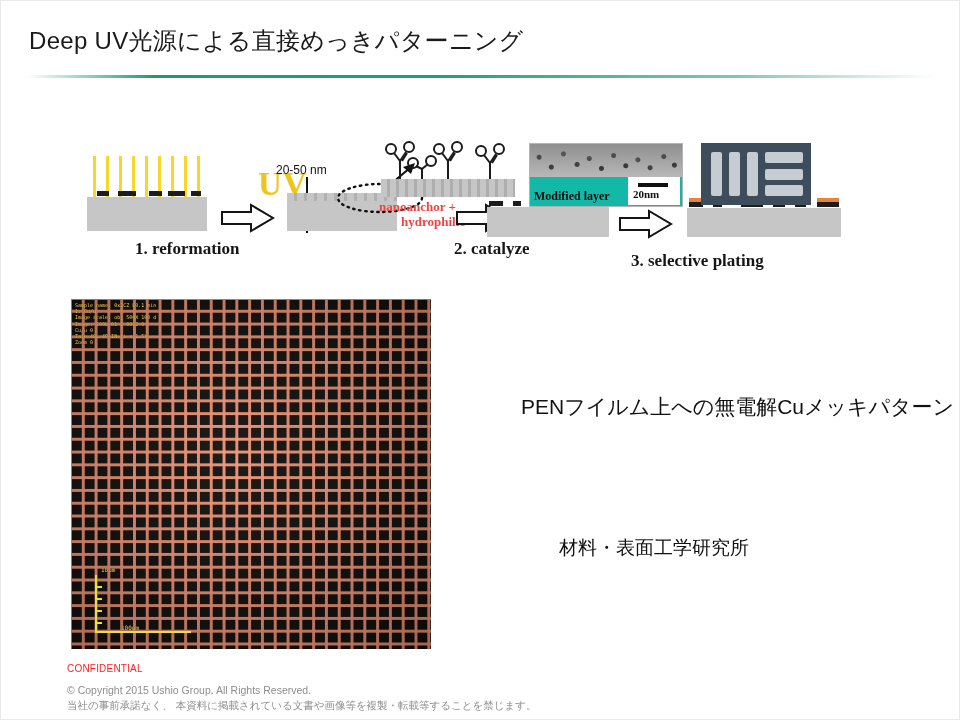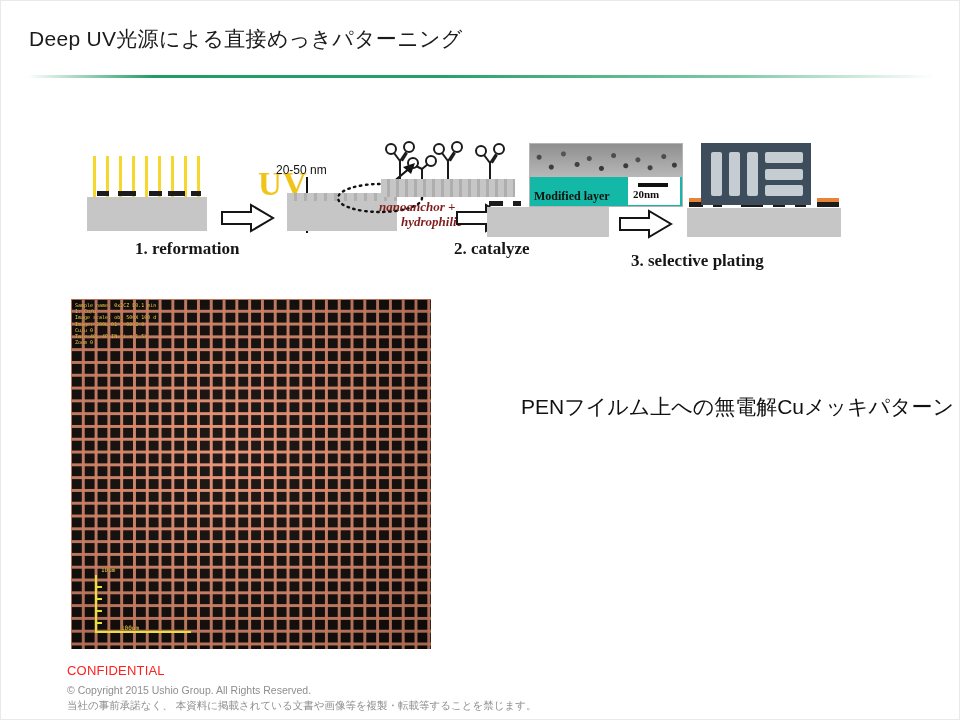--- a/index.html
+++ b/index.html
@@ -7,21 +7,21 @@
     width:960px;height:720px;overflow:hidden;
     background:#ffffff;
     font-family:"Liberation Sans","DejaVu Sans",sans-serif;
     position:relative;
   }
   .slide{position:absolute;inset:0;background:#fff;border:1px solid #e9e9e9;box-sizing:border-box;}
 
   
   .title{
     position:absolute;left:28px;top:24px;
-    font-size:21px;color:#1a1a1a;letter-spacing:.3px;white-space:nowrap;
+    font-size:24px;color:#1a1a1a;letter-spacing:.3px;white-space:nowrap;
   }
   .title-rule{
     position:absolute;left:26px;top:74px;width:908px;height:3px;
     background:linear-gradient(to right,#ffffff 0%,#1f9d63 14%,#23a169 45%,#7fc9a6 78%,#ffffff 100%);
   }
 
   
   .deepuv-badge{
     position:absolute;left:176px;top:111px;width:140px;height:43px;
     background:#cdcdee;border-radius:9px;
@@ -53,21 +53,21 @@
     font-family:"Liberation Serif","DejaVu Serif",serif;
     font-weight:bold;font-size:17px;color:#161616;white-space:nowrap;
   }
 
   .dim-label{
     position:absolute;font-size:12px;color:#111;white-space:nowrap;
     font-family:"Liberation Sans",sans-serif;
   }
   .nano-cap{
     position:absolute;font-family:"Liberation Serif","DejaVu Serif",serif;
-    font-style:italic;font-weight:bold;font-size:13px;color:#7f1d1d;
+    font-weight:bold;font-size:13px;color:#ef4444;
     line-height:15px;white-space:nowrap;
   }
 
   
   .tem{
     position:absolute;left:468px;top:12px;width:152px;height:62px;
     background:#14b8a6;overflow:hidden;border:1px solid #b4b4b4;
   }
   .tem-grain{position:absolute;left:0;top:0;width:100%;height:33px;
     background:
@@ -142,21 +142,21 @@
   .caption-main{
     position:absolute;left:484px;top:392px;font-size:21px;color:#111;white-space:nowrap;margin-left:36px;
   }
   .credit{
     position:absolute;left:506px;top:532px;font-size:19px;color:#111;line-height:29px;
   }
   .credit .l2{display:block;padding-left:52px;}
 
   
   .confidential{
-    position:absolute;left:66px;top:662px;font-size:13px;color:#ff2020;letter-spacing:.2px;
+    position:absolute;left:66px;top:662px;font-size:10px;color:#ff2020;letter-spacing:.2px;
   }
   .copyright{
     position:absolute;left:66px;top:682px;font-size:10.5px;color:#8e8e8e;line-height:15px;
   }
   .logo{position:absolute;left:652px;top:676px;display:flex;align-items:center;gap:9px;}
   .logo-mark{
     font-family:"DejaVu Sans",sans-serif;font-weight:bold;font-size:19px;
     color:#18a05a;letter-spacing:-.5px;
   }
   .logo-tag{font-size:11.5px;color:#6f6f6f;letter-spacing:1.1px;}
@@ -338,20 +338,21 @@
       <div class="sc-tick" style="top:35px;"></div>
       <div class="sc-tick" style="top:47px;"></div>
       <div class="sc-lbl-v">10um</div>
       <div class="sc-lbl-h">100um</div>
     </div>
   </div>
 
   <div class="caption-main">PENフイルム上への無電解Cuメッキパターン</div>
 
   <div class="credit">
+    <span class="l2">材料・表面工学研究所</span>
   </div>
 
   <div class="confidential">CONFIDENTIAL</div>
   <div class="copyright">
     <div>© Copyright 2015 Ushio Group.  All Rights Reserved.</div>
     <div>当社の事前承諾なく、 本資料に掲載されている文書や画像等を複製・転載等することを禁じます。</div>
   </div>
 
 
 </div>

